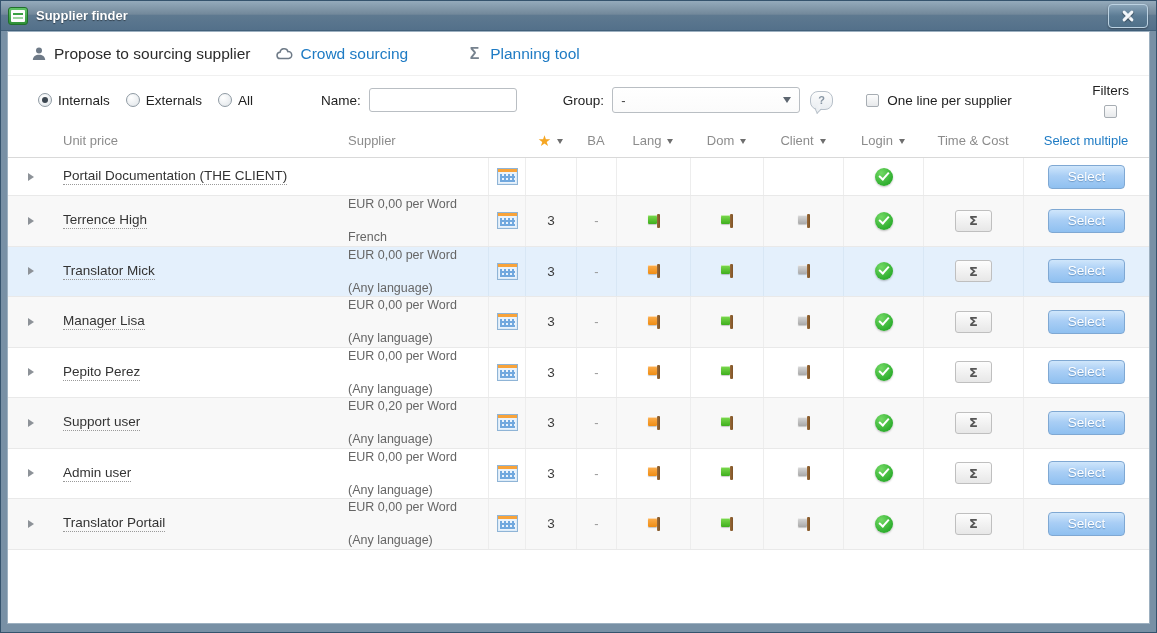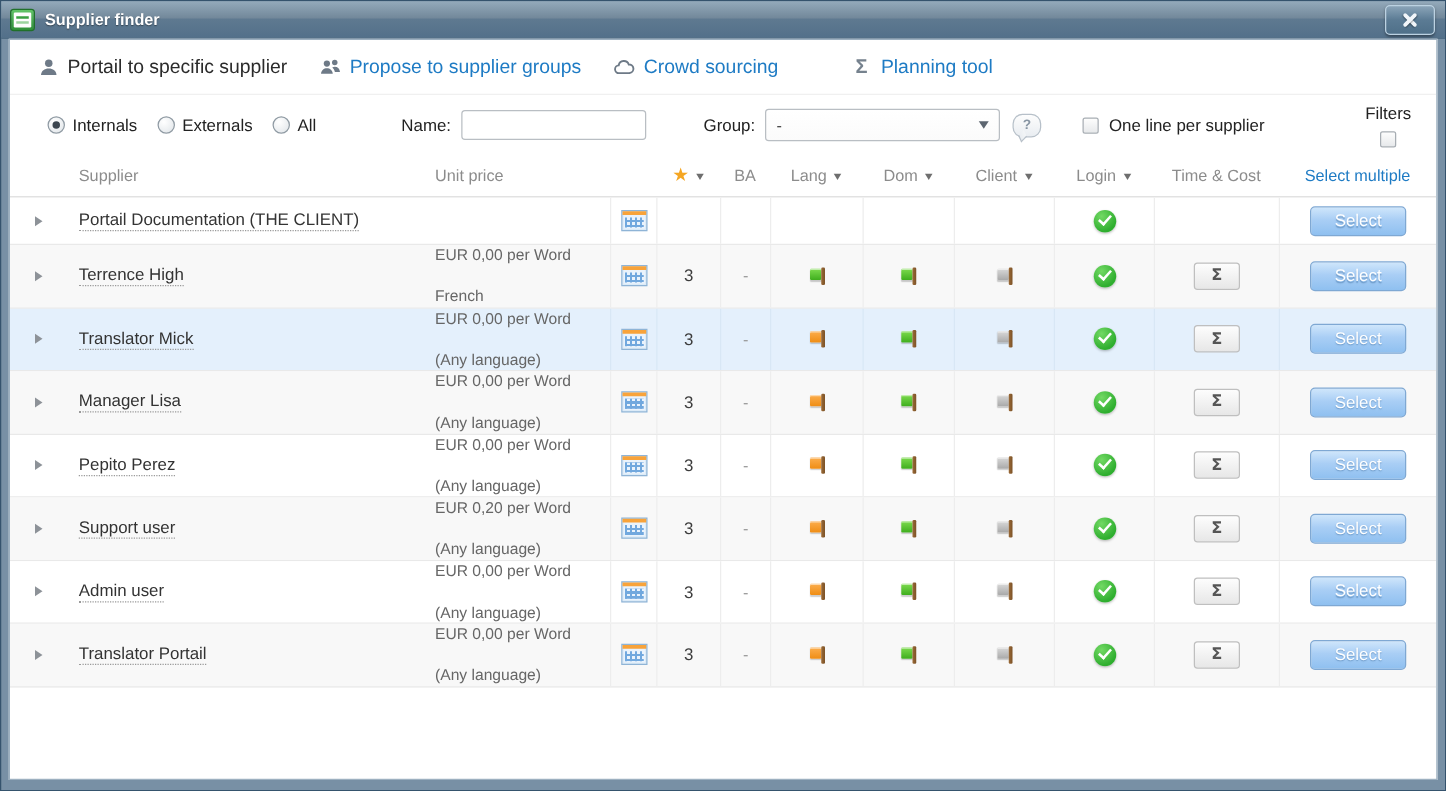--- a/index.html
+++ b/index.html
@@ -208,34 +208,21 @@
       <div class="tabs">
         <div class="tab active">
           <span class="ticon">
             <svg width="16" height="16" viewBox="0 0 16 16">
                 <g fill="#6e7a87">
                   <circle cx="8" cy="4.6" r="3"></circle>
                   <path d="M1.8 14c.2-3.4 2.8-5.2 6.2-5.2s6 1.8 6.2 5.2z"></path>
                 </g>
               </svg>
           </span>
-          <span>Portail to specific supplier</span>
-        </div>
-        <div class="tab">
-          <span class="ticon">
-            <svg width="17" height="16" viewBox="0 0 17 16">
-                <g fill="#6e7a87">
-                  <circle cx="5.5" cy="4.8" r="2.5"></circle>
-                  <path d="M.8 13c.2-2.8 2.3-4.4 4.7-4.4s4.5 1.6 4.7 4.4z"></path>
-                  <circle cx="11.8" cy="4" r="2.2"></circle>
-                  <path d="M9.8 7.9c.6-.3 1.3-.5 2-.5 2.2 0 4 1.5 4.2 4.1h-4.1c-.3-1.5-1-2.7-2.1-3.6z"></path>
-                </g>
-              </svg>
-          </span>
-          <span>Propose to supplier groups</span>
+          <span>Propose to sourcing supplier</span>
         </div>
         <div class="tab">
           <span class="ticon">
             <svg width="18" height="14" viewBox="0 0 18 13">
                 <path d="M4.6 11.3a3.3 3.3 0 0 1-.4-6.6A4.4 4.4 0 0 1 12.7 4a3.6 3.6 0 0 1 .7 7.2z" fill="none" stroke="#6e7a87" stroke-width="1.6"></path>
               </svg>
           </span>
           <span>Crowd sourcing</span>
         </div>
         <div class="tab gap-before">
@@ -268,22 +255,22 @@
           <span>One line per supplier</span>
         </div>
         <div class="filters-wrap">
           <span>Filters</span>
           <span class="checkbox"></span>
         </div>
       </div>
 
       <div class="thead grid-cols">
         <div class="th"></div>
+        <div class="th left">Unit price</div>
         <div class="th left">Supplier</div>
-        <div class="th left">Unit price</div>
         <div class="th"></div>
         <div class="th center">
           <span class="star-glyph">★</span>
           <span class="sort-arr"></span>
         </div>
         <div class="th center">BA</div>
         <div class="th center">
           <span>Lang</span>
           <span class="sort-arr"></span>
         </div>

